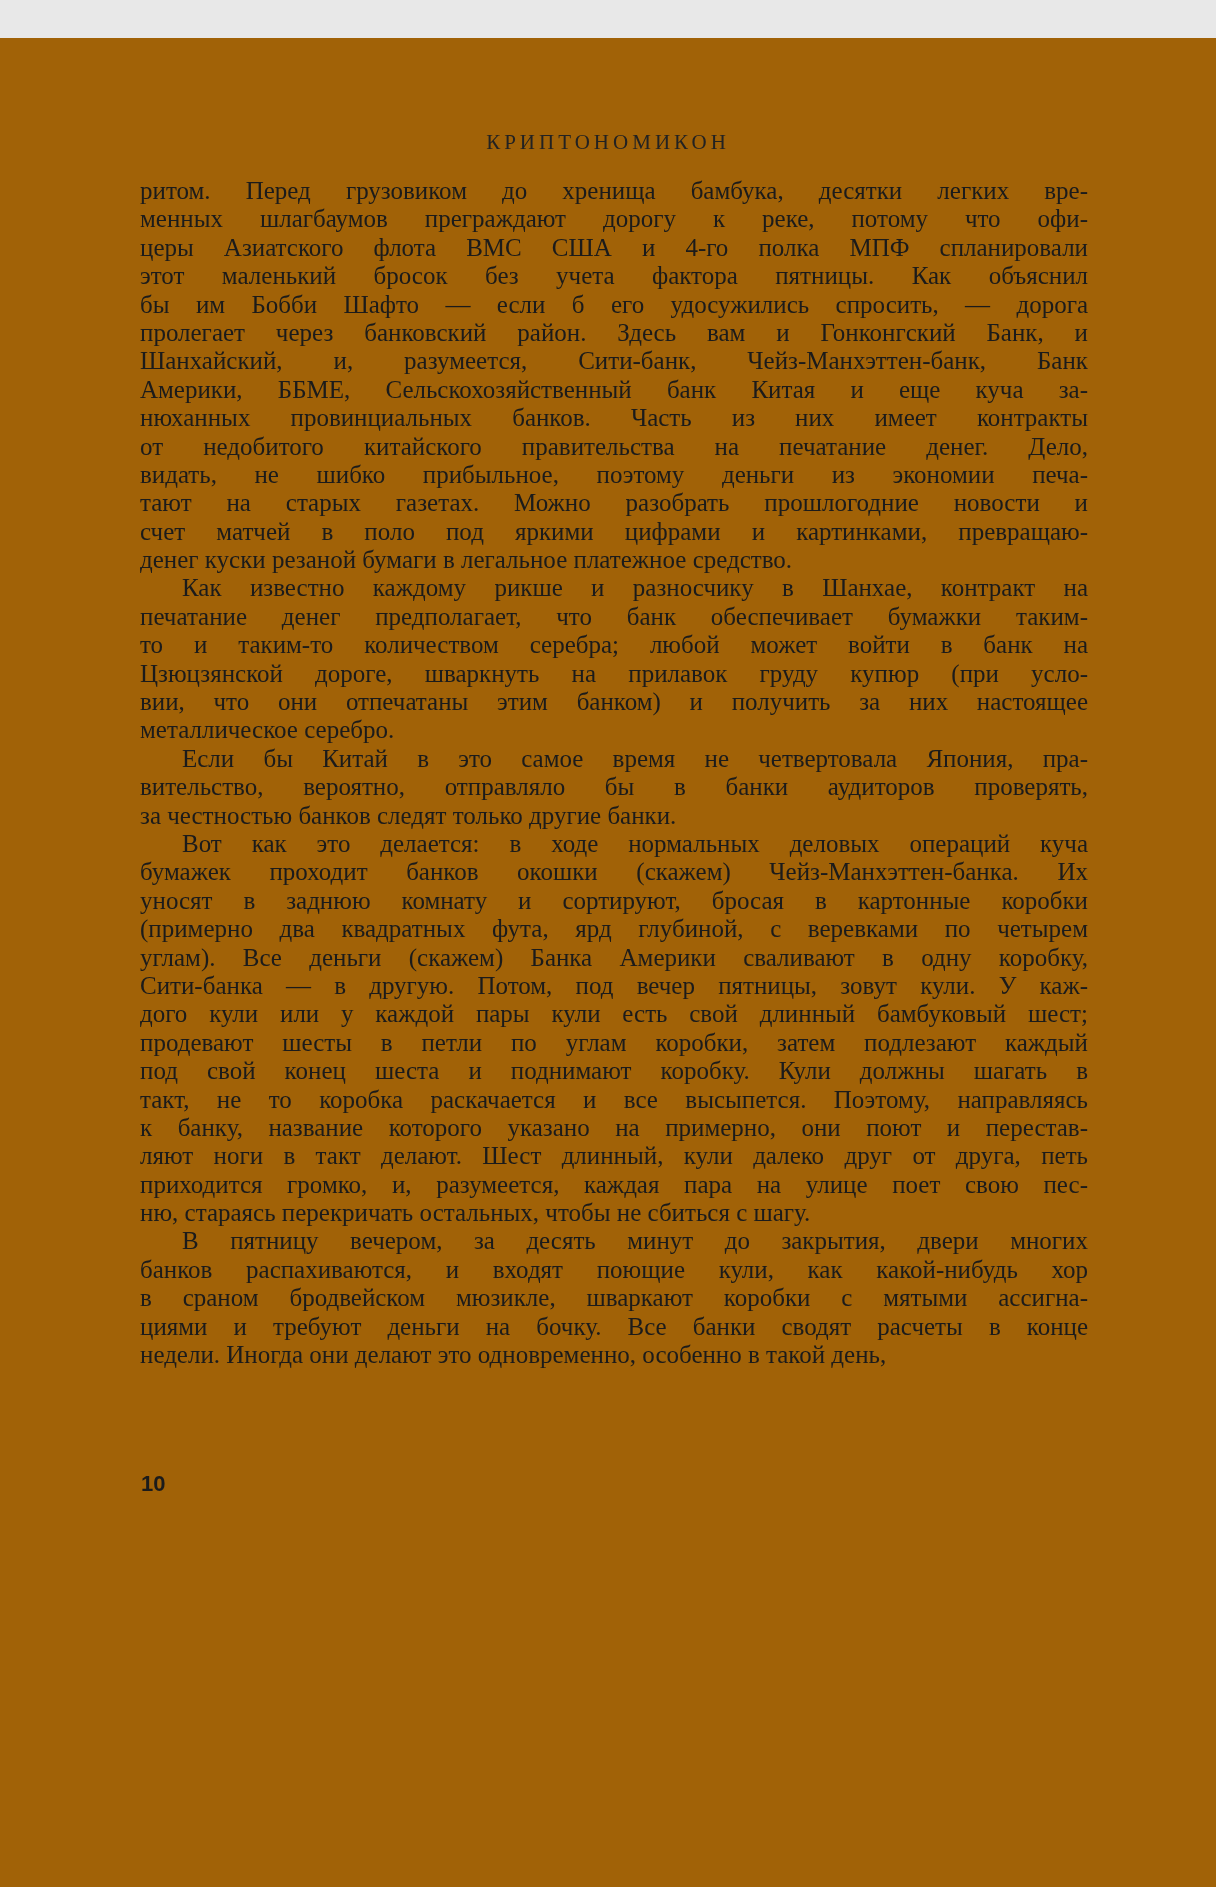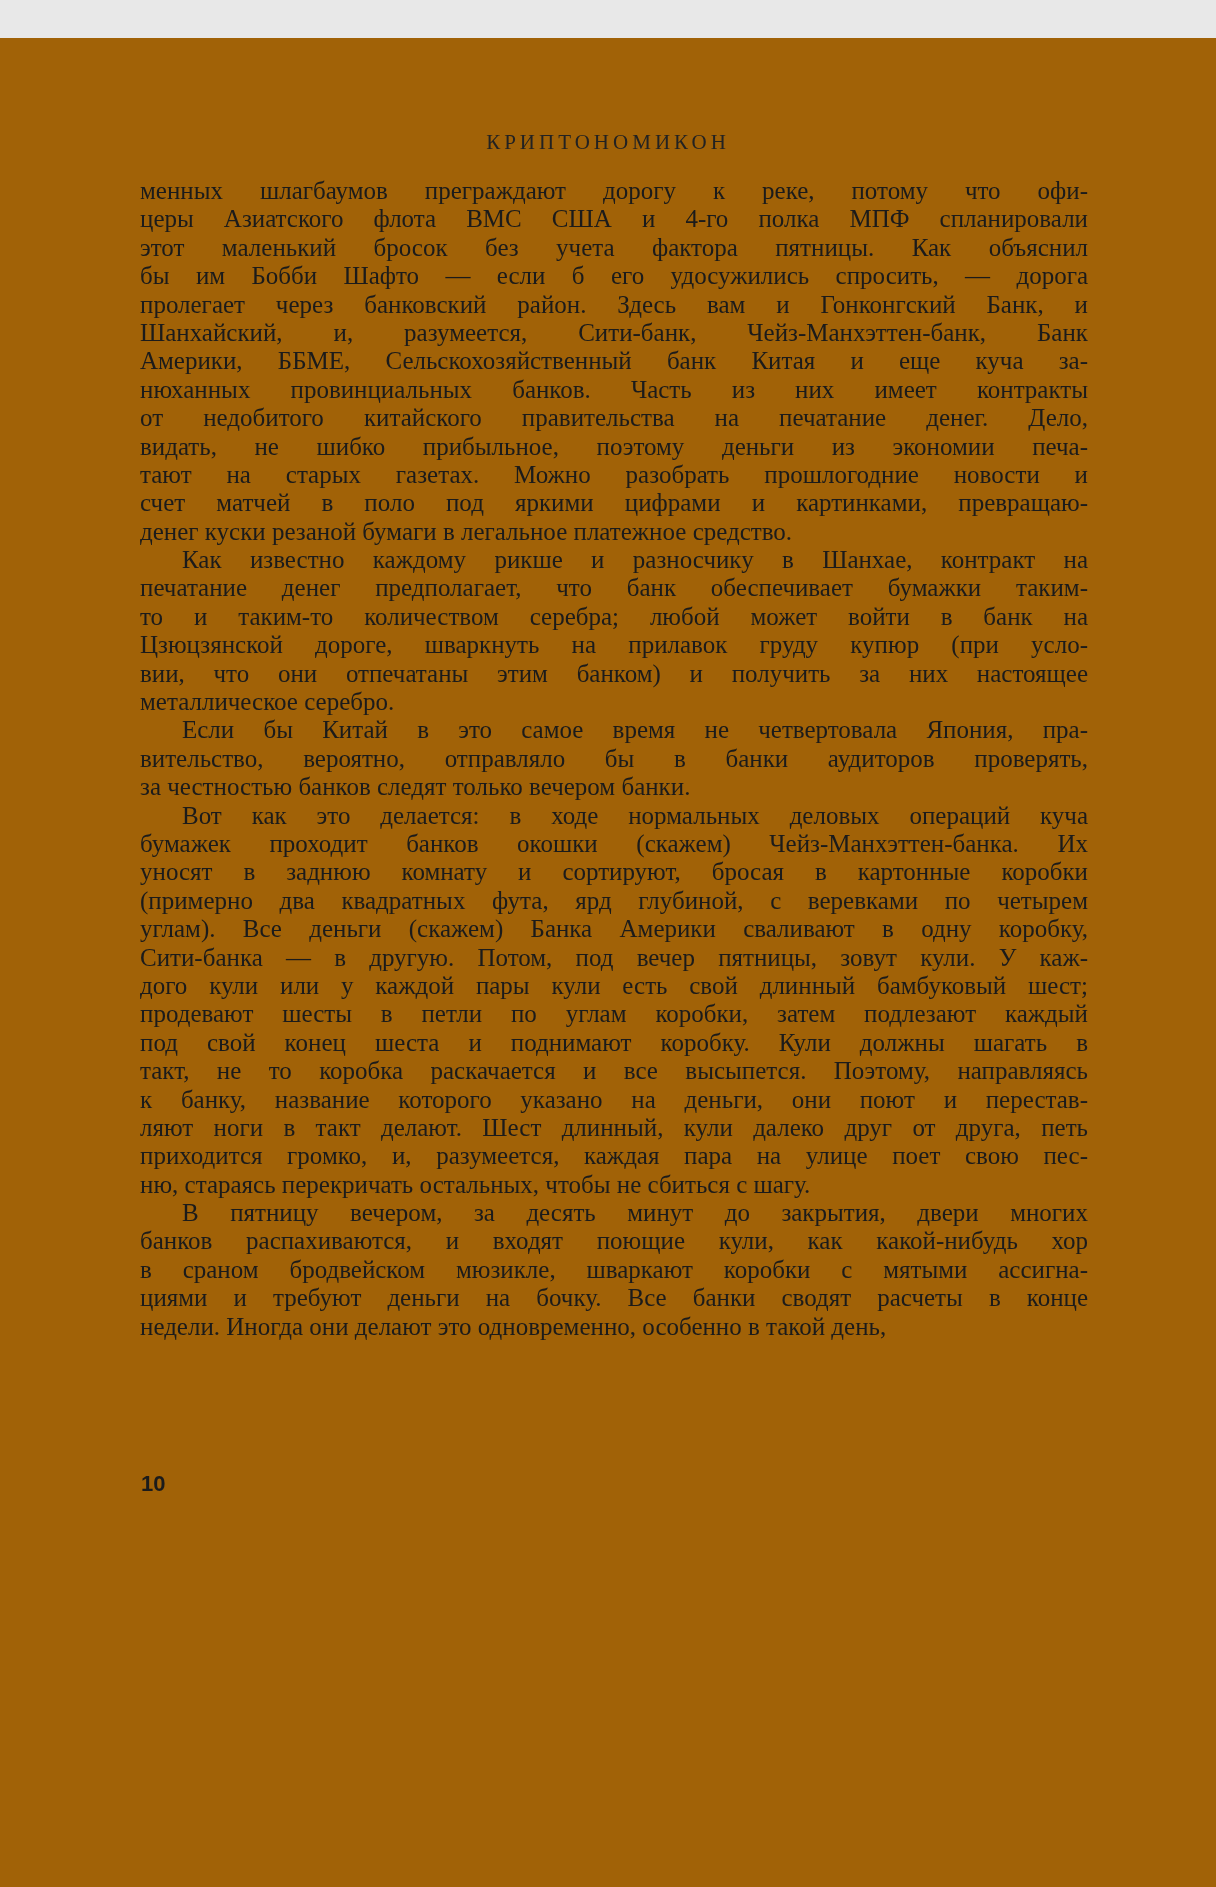--- a/index.html
+++ b/index.html
@@ -66,20 +66,21 @@
   }
 </style>
 </head>
 <body>
 
 <div class="page">
   <div class="running-head">КРИПТОНОМИКОН</div>
 
   <div class="text-block">
       <div class="paragraph">
+        <div class="line">ритом. Перед грузовиком до хренища бамбука, десятки легких вре-</div>
         <div class="line">менных шлагбаумов преграждают дорогу к реке, потому что офи-</div>
         <div class="line">церы Азиатского флота ВМС США и 4-го полка МПФ спланировали</div>
         <div class="line">этот маленький бросок без учета фактора пятницы. Как объяснил</div>
         <div class="line">бы им Бобби Шафто — если б его удосужились спросить, — дорога</div>
         <div class="line">пролегает через банковский район. Здесь вам и Гонконгский Банк, и</div>
         <div class="line">Шанхайский, и, разумеется, Сити-банк, Чейз-Манхэттен-банк, Банк</div>
         <div class="line">Америки, ББМЕ, Сельскохозяйственный банк Китая и еще куча за-</div>
         <div class="line">нюханных провинциальных банков. Часть из них имеет контракты</div>
         <div class="line">от недобитого китайского правительства на печатание денег. Дело,</div>
         <div class="line">видать, не шибко прибыльное, поэтому деньги из экономии печа-</div>
@@ -91,34 +92,34 @@
         <div class="line indent">Как известно каждому рикше и разносчику в Шанхае, контракт на</div>
         <div class="line">печатание денег предполагает, что банк обеспечивает бумажки таким-</div>
         <div class="line">то и таким-то количеством серебра; любой может войти в банк на</div>
         <div class="line">Цзюцзянской дороге, шваркнуть на прилавок груду купюр (при усло-</div>
         <div class="line">вии, что они отпечатаны этим банком) и получить за них настоящее</div>
         <div class="line last">металлическое серебро.</div>
       </div>
       <div class="paragraph">
         <div class="line indent">Если бы Китай в это самое время не четвертовала Япония, пра-</div>
         <div class="line">вительство, вероятно, отправляло бы в банки аудиторов проверять,</div>
-        <div class="line last">за честностью банков следят только вечером банки.</div>
+        <div class="line last">за честностью банков следят только другие банки.</div>
       </div>
       <div class="paragraph">
         <div class="line indent">Вот как это делается: в ходе нормальных деловых операций куча</div>
         <div class="line">бумажек проходит банков окошки (скажем) Чейз-Манхэттен-банка. Их</div>
         <div class="line">уносят в заднюю комнату и сортируют, бросая в картонные коробки</div>
         <div class="line">(примерно два квадратных фута, ярд глубиной, с веревками по четырем</div>
         <div class="line">углам). Все деньги (скажем) Банка Америки сваливают в одну коробку,</div>
         <div class="line">Сити-банка — в другую. Потом, под вечер пятницы, зовут кули. У каж-</div>
         <div class="line">дого кули или у каждой пары кули есть свой длинный бамбуковый шест;</div>
         <div class="line">продевают шесты в петли по углам коробки, затем подлезают каждый</div>
         <div class="line">под свой конец шеста и поднимают коробку. Кули должны шагать в</div>
         <div class="line">такт, не то коробка раскачается и все высыпется. Поэтому, направляясь</div>
-        <div class="line">к банку, название которого указано на деньги, они поют и перестав-</div>
+        <div class="line">к банку, название которого указано на примерно, они поют и перестав-</div>
         <div class="line">ляют ноги в такт делают. Шест длинный, кули далеко друг от друга, петь</div>
         <div class="line">приходится громко, и, разумеется, каждая пара на улице поет свою пес-</div>
         <div class="line last">ню, стараясь перекричать остальных, чтобы не сбиться с шагу.</div>
       </div>
       <div class="paragraph">
         <div class="line indent">В пятницу вечером, за десять минут до закрытия, двери многих</div>
         <div class="line">банков распахиваются, и входят поющие кули, как какой-нибудь хор</div>
         <div class="line">в сраном бродвейском мюзикле, шваркают коробки с мятыми ассигна-</div>
         <div class="line">циями и требуют деньги на бочку. Все банки сводят расчеты в конце</div>
         <div class="line last">недели. Иногда они делают это одновременно, особенно в такой день,</div>

